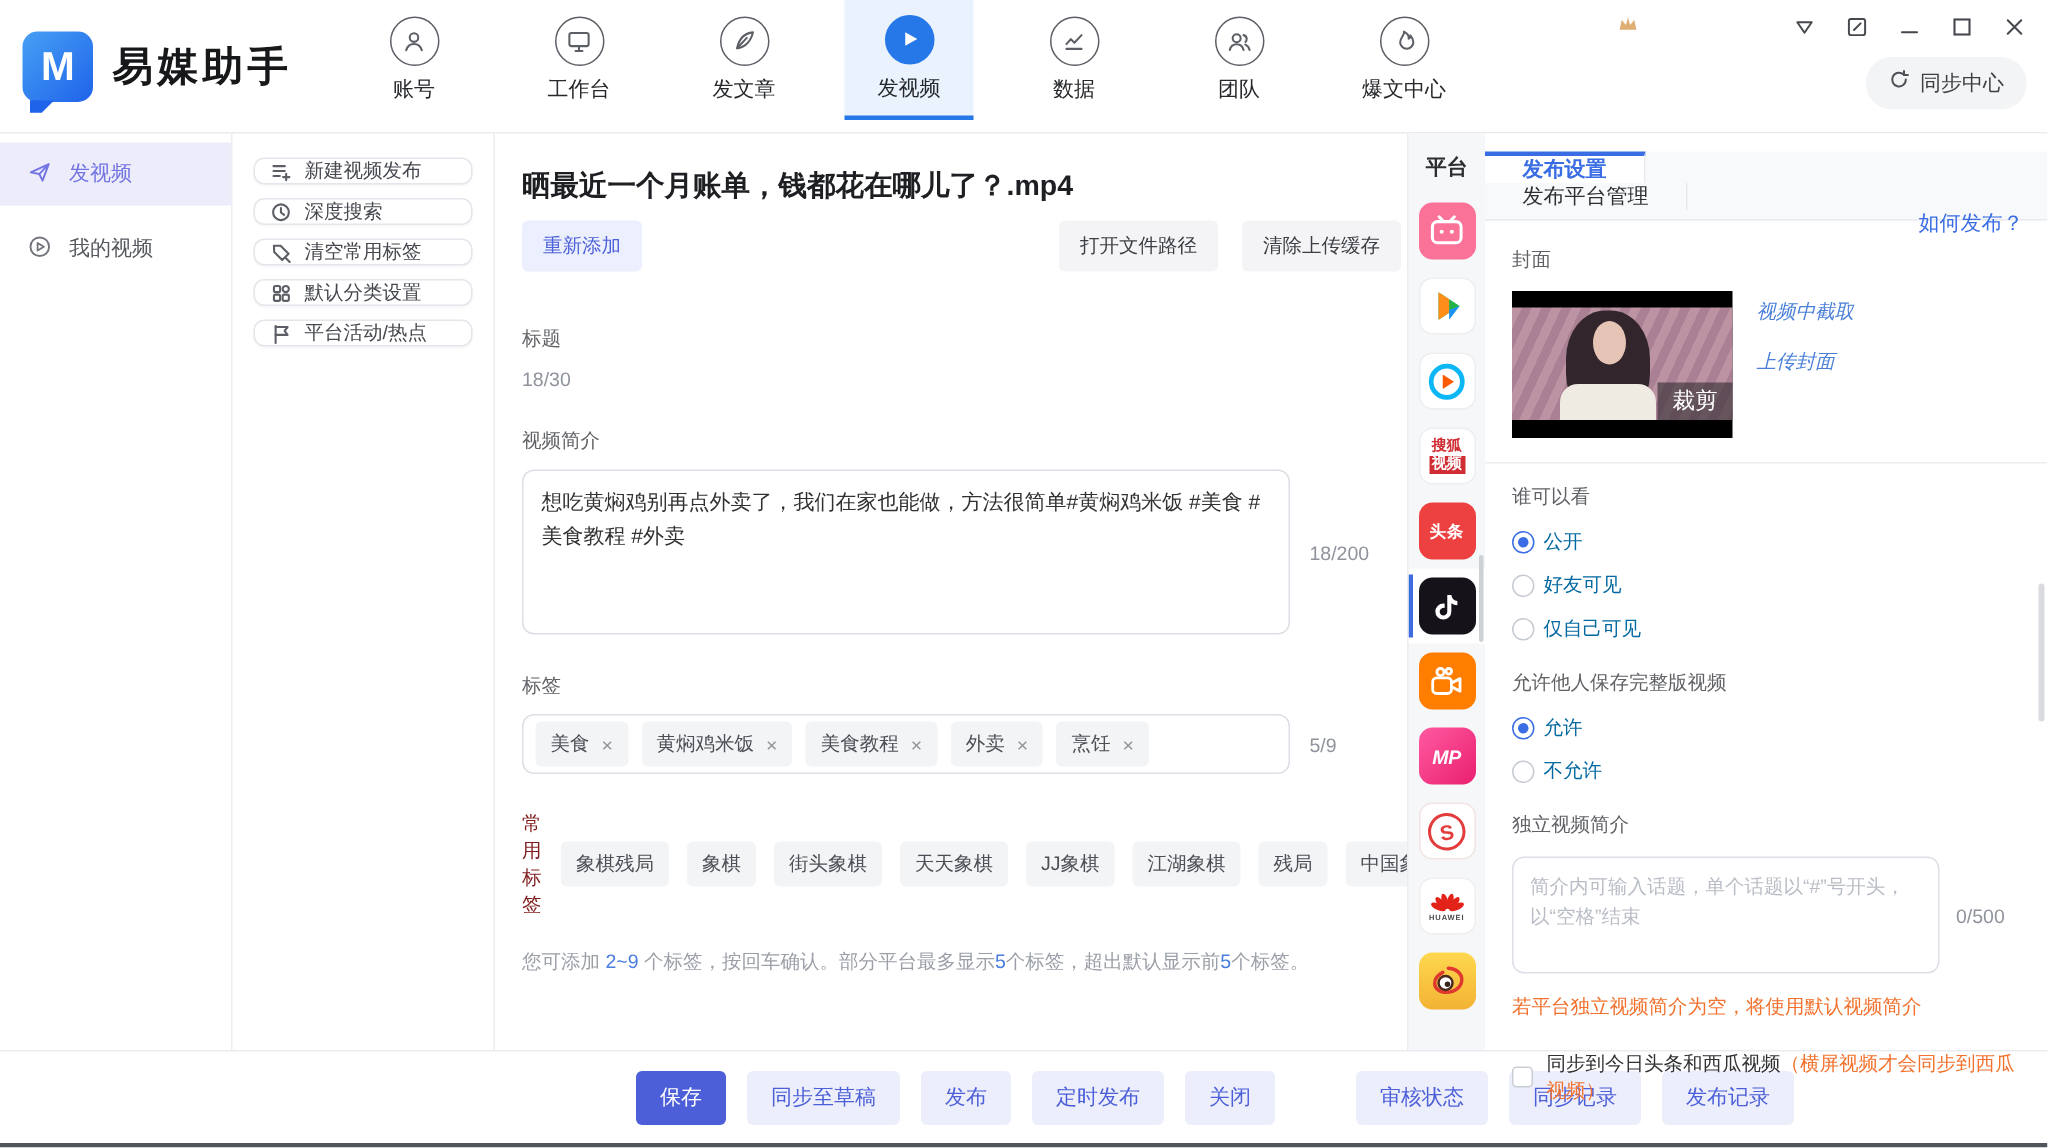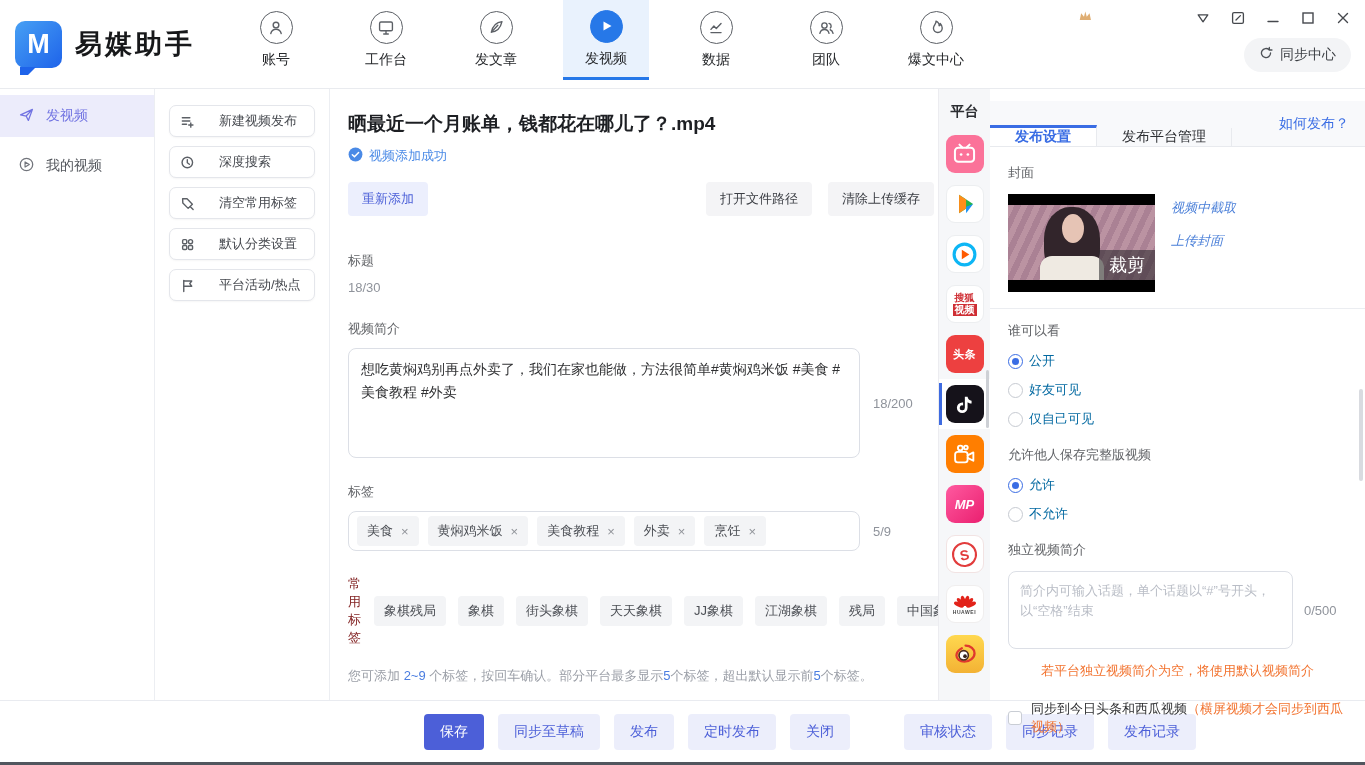--- a/index.html
+++ b/index.html
@@ -32,22 +32,22 @@
 
   
   .app-body { flex:1; display:flex; min-height:0; border-top:1px solid #e9ebef; }
   .sidebar { width:155px; flex-shrink:0; border-right:1px solid #eceef2; padding-top:6px; }
   .side-item { height:42px; margin-bottom:8px; display:flex; align-items:center; gap:11px;
     padding-left:18px; font-size:14px; color:#55585e; cursor:pointer; }
   .side-item.active { background:#ececfb; color:#7274e2; }
 
   .tools { width:175px; flex-shrink:0; border-right:1px solid #eceef2; padding:16px 14px; display:flex;
     flex-direction:column; gap:9px; }
-  .tool-btn { height:32px; background:#fff; border:1px solid #e4e6eb; border-radius:7px;
-    box-shadow:0 1px 2px rgba(0,0,0,.04); display:flex; align-items:center; gap:24px; padding:0 10px;
+  .tool-btn { height:18px; background:#fff; border:1px solid #e4e6eb; border-radius:7px;
+    box-shadow:0 1px 2px rgba(0,0,0,.04); display:flex; align-items:center; gap:8px; padding:0 10px;
     color:#45484e; cursor:pointer; white-space:nowrap; }
 
   .content { flex:1; min-width:0; padding:22px 0 0 18px; position:relative; overflow:hidden; }
   .filename { font-size:19px; font-weight:700; color:#1d1f23; margin-bottom:10px; }
   .status-row { display:flex; align-items:center; gap:6px; color:#4a8ae6; margin-bottom:17px; }
   .action-row { display:flex; align-items:center; width:586px; margin-bottom:36px; }
   .btn-readd { background:#eceffd; color:#4d61d8; padding:8px 14px; border-radius:4px; cursor:pointer; }
   .gray-btns { margin-left:auto; display:flex; gap:16px; }
   .btn-gray { background:#f4f4f6; color:#3b3e44; padding:8px 14px; border-radius:4px; cursor:pointer; }
   .field-label { color:#606266; margin-bottom:10px; }
@@ -72,51 +72,51 @@
   .pl-label { text-align:center; font-size:14px; font-weight:600; color:#2c2e32; margin-bottom:8px; }
   .p-item { height:50px; display:flex; align-items:center; justify-content:center; position:relative; cursor:pointer; }
   .p-item.selected { background:#fff; }
   .p-item.selected::before { content:""; position:absolute; left:0; top:4px; bottom:4px; width:3px; background:#3e6be0; }
   .picon { width:38px; height:38px; border-radius:9px; display:flex; align-items:center; justify-content:center;
     overflow:hidden; flex-direction:column; }
   .p-thumbbar { position:absolute; right:1px; top:281px; width:3px; height:58px; background:#cdd0d5; border-radius:2px; }
 
   
   .settings { width:375px; flex-shrink:0; position:relative; background:#fff; }
-  .tab-bar { height:46px; margin-top:12px; display:flex; align-items:flex-end; background:#f8f9fb;
-    border-bottom:1px solid #e8eaee; }
+  .tab-bar { height:46px; margin-top:12px; display:flex; align-items:flex-start; background:#f8f9fb;
+    border-bottom:1px solid #e8eaee;flex-direction:column; }
   .tab { padding:0 25px; display:flex; align-items:center; font-size:14px; color:#2d2f33;
     border-right:1px solid #e8eaee; cursor:pointer; }
   .tab.active { background:#fff; color:#3a6de4; font-weight:600; border-top:3px solid #3a6de4; }
   .help-link { margin-left:auto; margin-right:16px; align-self:center; color:#3a6de4; font-size:14px; cursor:pointer; }
   .settings-body { padding:17px 18px 0; }
   .section-label { color:#606266; margin-bottom:12px; }
   .cover-row { display:flex; gap:16px; margin-bottom:16px; }
   .cover-thumb { width:147px; height:98px; background:#000; position:relative; cursor:pointer; }
   .thumb-scene { position:absolute; left:0; right:0; top:11px; bottom:12px; overflow:hidden;
     background:repeating-linear-gradient(115deg,#bb93a2 0 6px,#aa8194 6px 12px); }
   .hair { position:absolute; left:36px; top:2px; width:56px; height:74px; background:#32252b; border-radius:26px/32px; }
   .face { position:absolute; left:54px; top:9px; width:22px; height:29px; background:#e6c4b5; border-radius:50%; }
   .shirt { position:absolute; left:32px; bottom:-2px; width:64px; height:26px; background:#efeae2; border-radius:12px 12px 0 0; }
   .crop-badge { position:absolute; right:0; bottom:12px; background:rgba(35,35,38,.55); color:#fff;
-    font-size:18px; padding:3px 10px; cursor:pointer; }
+    font-size:15px; padding:3px 10px; cursor:pointer; }
   .cover-links { display:flex; flex-direction:column; gap:15px; padding-top:5px; }
   .blue-link { color:#4a7fd8; cursor:pointer;font-style:italic; }
   .divider { height:1px; background:#ebedf1; margin:0 -18px 13px; }
   .radio-row { display:flex; align-items:center; gap:6px; margin-bottom:11px; cursor:pointer; color:#0369a1; }
   .radio { width:15px; height:15px; border:1px solid #c6cad1; border-radius:50%; position:relative; background:#fff; flex-shrink:0; }
   .radio.on { border-color:#3a6de4; }
   .radio.on::after { content:""; position:absolute; left:3px; top:3px; width:7px; height:7px; border-radius:50%; background:#3a6de4; }
   .group-gap { height:7px; }
   .indep-row { display:flex; align-items:center; gap:11px; }
   .indep-area { width:285px; height:78px; border:1px solid #dcdfe6; border-radius:8px; padding:9px 11px;
     font-size:13px; line-height:1.55; color:#303133; font-family:inherit; resize:none; outline:none; }
   .indep-area::placeholder { color:#b9bdc6; }
   .orange { color:#f2722e; }
-  .orange-note { margin:13px 0 20px;text-align:center; }
+  .orange-note { margin:13px 0 20px; }
   .check-row { display:flex; align-items:center; gap:9px; cursor:pointer; }
   .cbox { width:14px; height:14px; border:1px solid #c9cdd4; border-radius:3px; background:#fff; flex-shrink:0; }
   .s-thumbbar { position:absolute; right:2px; top:300px; width:4px; height:92px; background:#d9dbe0; border-radius:2px; }
 
   
   footer { height:62px; flex-shrink:0; background:#fff; border-top:1px solid #e9ebf0; display:flex;
     align-items:center; gap:14px; padding-left:424px; }
   .f-btn { padding:9px 16px; border-radius:4px; font-size:14px; cursor:pointer; white-space:nowrap; }
   .f-primary { background:#4c5fd8; color:#fff; }
   .f-secondary { background:#eceefb; color:#4c5fd8; }
@@ -291,27 +291,20 @@
      <svg width="15" height="15" viewBox="0 0 16 16">
             <path d="M4 2.5v12" fill="none" stroke="#5c6066" stroke-width="1.5" stroke-linecap="round" stroke-linejoin="round"></path>
             <path d="M4 3.2h8.5L10.4 6l2.1 2.8H4" fill="none" stroke="#5c6066" stroke-width="1.5" stroke-linecap="round" stroke-linejoin="round"></path>
           </svg>
      <span>平台活动/热点</span>
    </div>
       </div>
 
     <main class="content">
       <div class="filename">晒最近一个月账单，钱都花在哪儿了？.mp4</div>
-      <div class="status-row">
-        <span><svg width="15" height="15" viewBox="0 0 16 16">
-              <circle cx="8" cy="8" r="7.4" fill="#4a8ae6"></circle>
-              <path d="M4.6 8.2l2.3 2.3 4.4-4.6" fill="none" stroke="#fff" stroke-width="1.6" stroke-linecap="round" stroke-linejoin="round"></path>
-            </svg></span>
-        <span>视频添加成功</span>
-      </div>
       <div class="action-row">
         <span class="btn-readd">重新添加</span>
         <span class="gray-btns">
           <span class="btn-gray">打开文件路径</span>
           <span class="btn-gray">清除上传缓存</span>
         </span>
       </div>
 
       <div class="field-label">标题</div>
       <div class="input-row">

